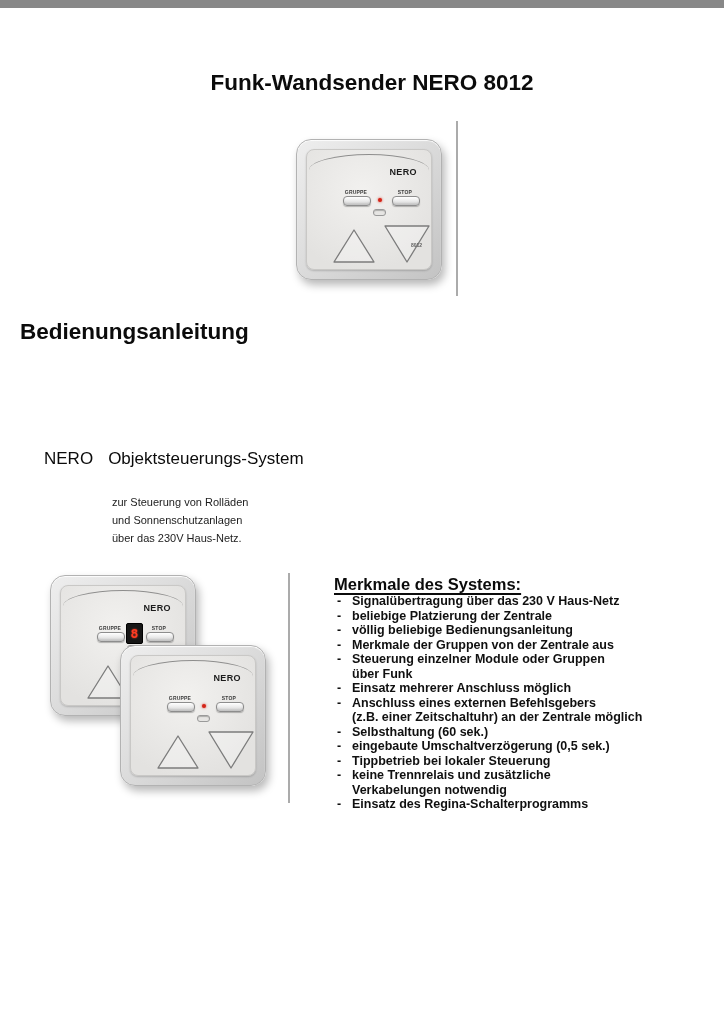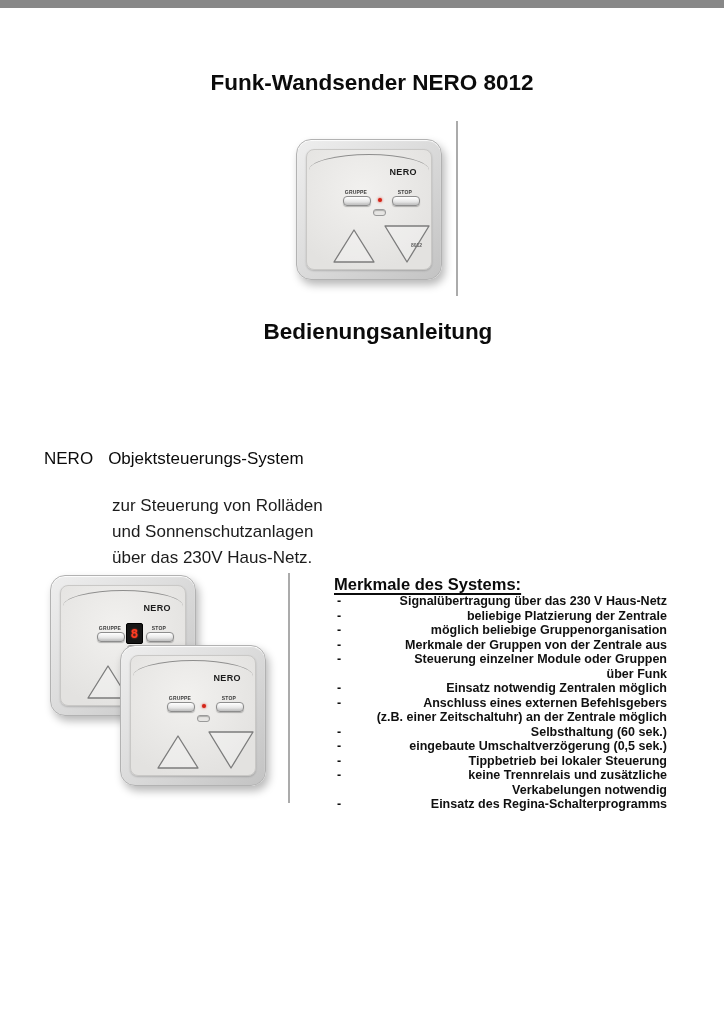--- a/index.html
+++ b/index.html
@@ -8,41 +8,41 @@
     margin:8px auto;overflow:hidden;
     font-family:"Liberation Sans","DejaVu Sans",sans-serif;color:#111;
   }
   
   .doc-title{
     position:absolute;top:62px;left:0;width:724px;box-sizing:border-box;
     padding-left:20px;text-align:center;font-size:22.5px;font-weight:bold;color:#0b0b0b;
   }
   .doc-subtitle{
     position:absolute;top:311px;left:0;width:724px;box-sizing:border-box;
-    padding-left:32px;text-align:center;font-size:22.5px;font-weight:bold;color:#0b0b0b;
+    padding-left:20px;font-size:22.5px;font-weight:bold;color:#0b0b0b;
   }
   .sys-heading{
     position:absolute;top:441px;left:44px;font-size:17px;font-weight:normal;color:#0b0b0b;
   }
   .sys-heading .brand-word{margin-right:15px;}
   .sys-desc{
-    position:absolute;top:485px;left:112px;font-size:17px;line-height:26px;
+    position:absolute;top:485px;left:112px;font-size:11px;line-height:18px;
     color:#1c1c1c;white-space:pre-line;
   }
   .features-heading{
     position:absolute;top:567px;left:334px;font-size:16.5px;font-weight:bold;color:#0b0b0b;
     text-decoration:underline;text-underline-offset:3px;text-decoration-thickness:1.6px;
   }
   .features-list{
     position:absolute;top:586px;left:337px;width:330px;margin:0;padding:0;list-style:none;
     font-size:12.5px;font-weight:bold;line-height:14.5px;color:#101010;
   }
   .feat{display:flex;margin:0;padding:0;}
   .feat .dash{width:15px;flex:0 0 15px;}
-  .feat .feat-text{flex:1;white-space:pre-line;text-align:right;}
+  .feat .feat-text{flex:1;white-space:pre-line;}
   
   .vrule{position:absolute;width:1.5px;background:#ababab;}
   .vrule-top{left:456px;top:113px;height:175px;}
   .vrule-bottom{left:288px;top:565px;height:230px;}
   
   .device{position:absolute;width:146px;height:141px;}
   .frame{
     position:absolute;inset:0;border-radius:15px;
     background:linear-gradient(135deg,#eeeeee 0%,#dddddd 45%,#c3c3c3 100%);
     border:1px solid #b2b2b2;
@@ -203,34 +203,34 @@
     <li class="feat">
         <span class="dash">-</span>
         <span class="feat-text">Signalübertragung über das 230 V Haus-Netz</span>
       </li>
     <li class="feat">
         <span class="dash">-</span>
         <span class="feat-text">beliebige Platzierung der Zentrale</span>
       </li>
     <li class="feat">
         <span class="dash">-</span>
-        <span class="feat-text">möglich beliebige Gruppenorganisation</span>
+        <span class="feat-text">völlig beliebige Bedienungsanleitung</span>
       </li>
     <li class="feat">
         <span class="dash">-</span>
         <span class="feat-text">Merkmale der Gruppen von der Zentrale aus</span>
       </li>
     <li class="feat">
         <span class="dash">-</span>
         <span class="feat-text">Steuerung einzelner Module oder Gruppen
 über Funk</span>
       </li>
     <li class="feat">
         <span class="dash">-</span>
-        <span class="feat-text">Einsatz notwendig Zentralen möglich</span>
+        <span class="feat-text">Einsatz mehrerer Anschluss möglich</span>
       </li>
     <li class="feat">
         <span class="dash">-</span>
         <span class="feat-text">Anschluss eines externen Befehlsgebers
 (z.B. einer Zeitschaltuhr) an der Zentrale möglich</span>
       </li>
     <li class="feat">
         <span class="dash">-</span>
         <span class="feat-text">Selbsthaltung (60 sek.)</span>
       </li>

